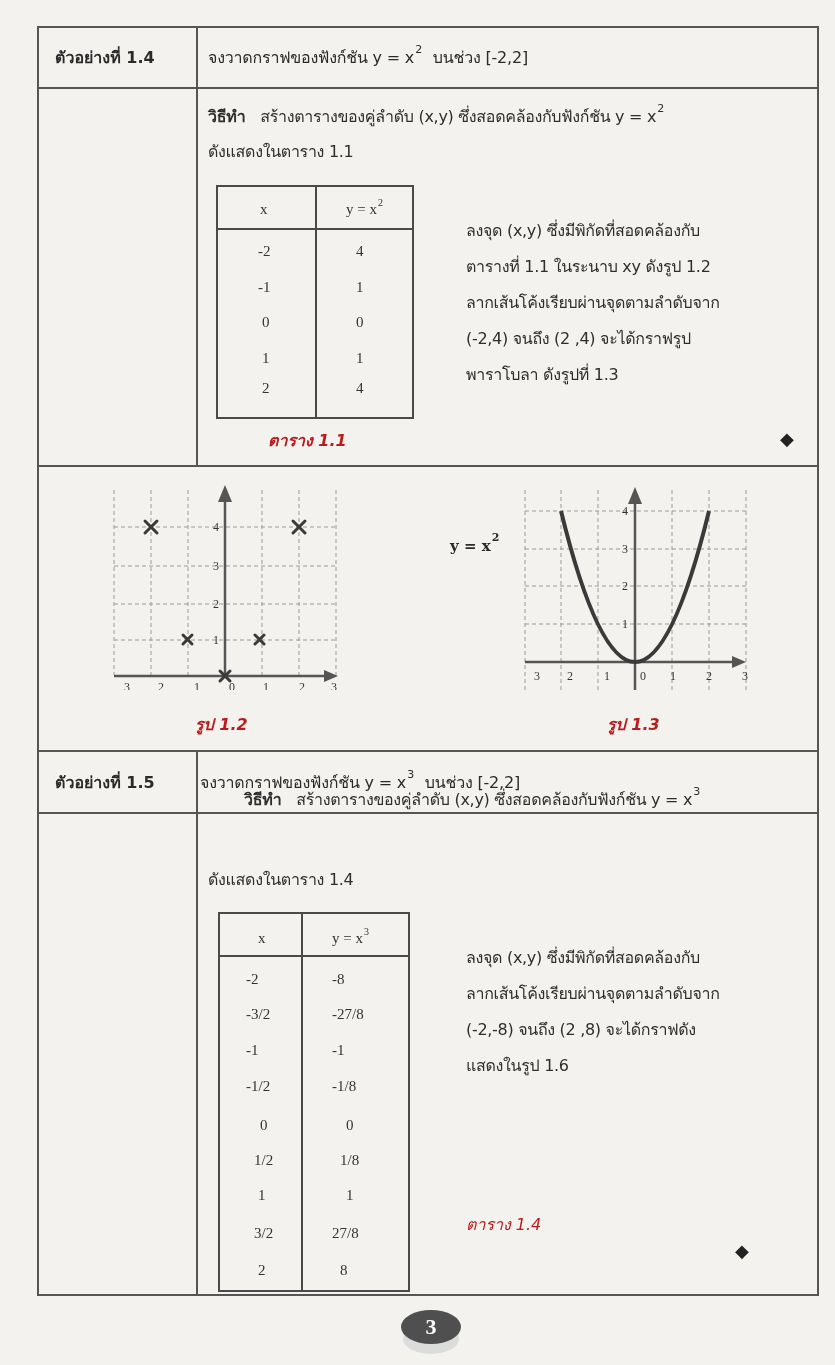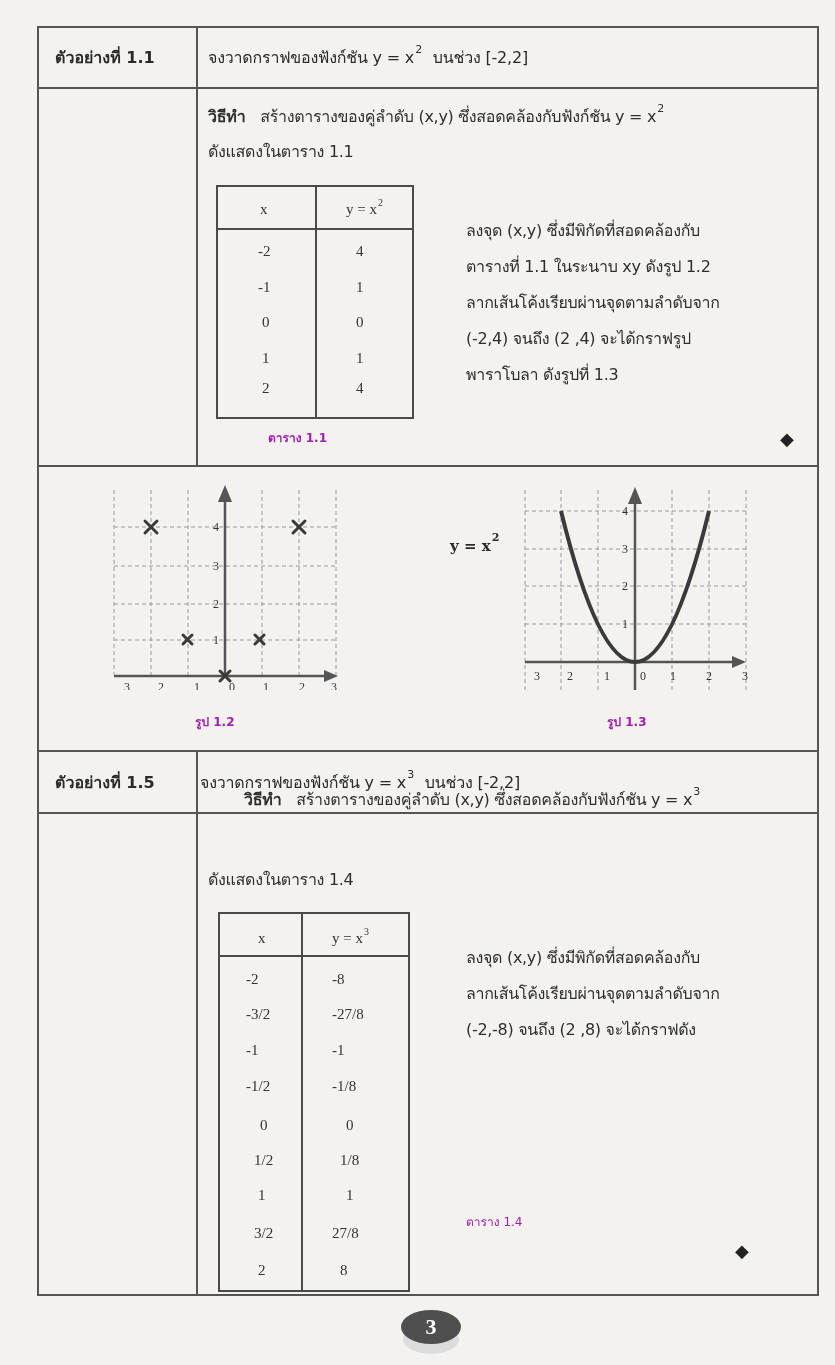--- a/index.html
+++ b/index.html
@@ -13,21 +13,21 @@
   .frame { position: absolute; border: 2px solid #555; box-sizing: border-box; }
   .hline { position: absolute; height: 0; border-top: 2px solid #555; }
   .vline { position: absolute; width: 0; border-left: 2px solid #555; }
   .thai-bold { font-family: "DejaVu Sans", sans-serif; font-weight: bold; }
   .ex-label { font-size: 16px; font-weight: bold; font-family: "DejaVu Sans", sans-serif; color:#2a2a2a; }
   .ex-title { font-size: 16px; font-family: "DejaVu Sans", sans-serif; color:#2a2a2a; letter-spacing: -0.2px; }
   .sup { position: relative; top: -10px; font-size: 11px; margin-left: 1px; }
   .body-text { font-size: 16px; font-family: "DejaVu Sans", sans-serif; color:#2e2e2e; line-height: 32px; letter-spacing: -0.3px; }
   .tbl { position: absolute; border: 2px solid #4a4a4a; box-sizing: border-box; background: transparent; }
   .tbl .cell { position: absolute; font-family: "Liberation Serif", serif; font-size: 15px; color:#333; }
-  .caption { font-family: "DejaVu Sans", sans-serif; font-size: 12px; font-weight: bold; color:#a21caf; }
+  .caption { font-family: "DejaVu Sans", sans-serif; font-size: 16px; font-weight: bold; color:#b91c1c;font-style:italic; }
   .diamond { font-size: 18px; color: #222; }
   .page-pill {
     position: absolute; left: 401px; top: 1310px; width: 60px; height: 34px;
     border-radius: 50%; background: #4f4f4f; color: #fff;
     font-family: "Liberation Serif", serif; font-weight: bold; font-size: 22px;
     display: flex; align-items: center; justify-content: center;
     box-shadow: 0 12px 0 -2px #dcdcdc;
   }
   svg text { font-family: "Liberation Serif", serif; }
 </style>
@@ -37,21 +37,21 @@
 <div class="frame" style="left:37px; top:26px; width:782px; height:1270px;"></div>
 
 <div class="vline" style="left:196px; top:26px; height:440px;"></div>
 <div class="vline" style="left:196px; top:750px; height:546px;"></div>
 
 <div class="hline" style="left:37px; top:87px; width:782px;"></div>
 <div class="hline" style="left:37px; top:465px; width:782px;"></div>
 <div class="hline" style="left:37px; top:750px; width:782px;"></div>
 <div class="hline" style="left:37px; top:812px; width:782px;"></div>
 
-<div class="abs ex-label" style="left:55px; top:45px;">ตัวอย่างที่ 1.1</div>
+<div class="abs ex-label" style="left:55px; top:45px;">ตัวอย่างที่ 1.4</div>
 <div class="abs ex-title" style="left:208px; top:45px; white-space:nowrap;">
   <span>จงวาดกราฟของฟังก์ชัน y = x</span><span class="sup">2</span>
   <span style="margin-left:6px;">บนช่วง [-2,2]</span>
 </div>
 
 <div class="abs body-text" style="left:208px; top:101px; width:600px; white-space:nowrap;">
   <span class="thai-bold">วิธีทำ</span>
   <span style="margin-left:10px;">สร้างตารางของคู่ลำดับ (x,y) ซึ่งสอดคล้องกับฟังก์ชัน y = x</span><span class="sup">2</span>
 </div>
 <div class="abs body-text" style="left:208px; top:136px;">ดังแสดงในตาราง 1.1</div>
@@ -206,17 +206,18 @@
   <div class="cell" style="left:34px; top:311px;">3/2</div>
   <div class="cell" style="left:112px; top:311px;">27/8</div>
   <div class="cell" style="left:38px; top:348px;">2</div>
   <div class="cell" style="left:120px; top:348px;">8</div>
 </div>
 
 <div class="abs body-text" style="left:466px; top:940px; line-height:36px;">
   <div>ลงจุด (x,y)  ซึ่งมีพิกัดที่สอดคล้องกับ</div>
   <div>ลากเส้นโค้งเรียบผ่านจุดตามลำดับจาก</div>
   <div>(-2,-8) จนถึง (2 ,8) จะได้กราฟดัง</div>
+  <div>แสดงในรูป 1.6</div>
 </div>
 <div class="abs caption" style="left:466px; top:1212px; font-weight:normal;">ตาราง 1.4</div>
 <div class="abs diamond" style="left:735px; top:1240px;">◆</div>
 
 <div class="page-pill">3</div>
 
 </body></html>

